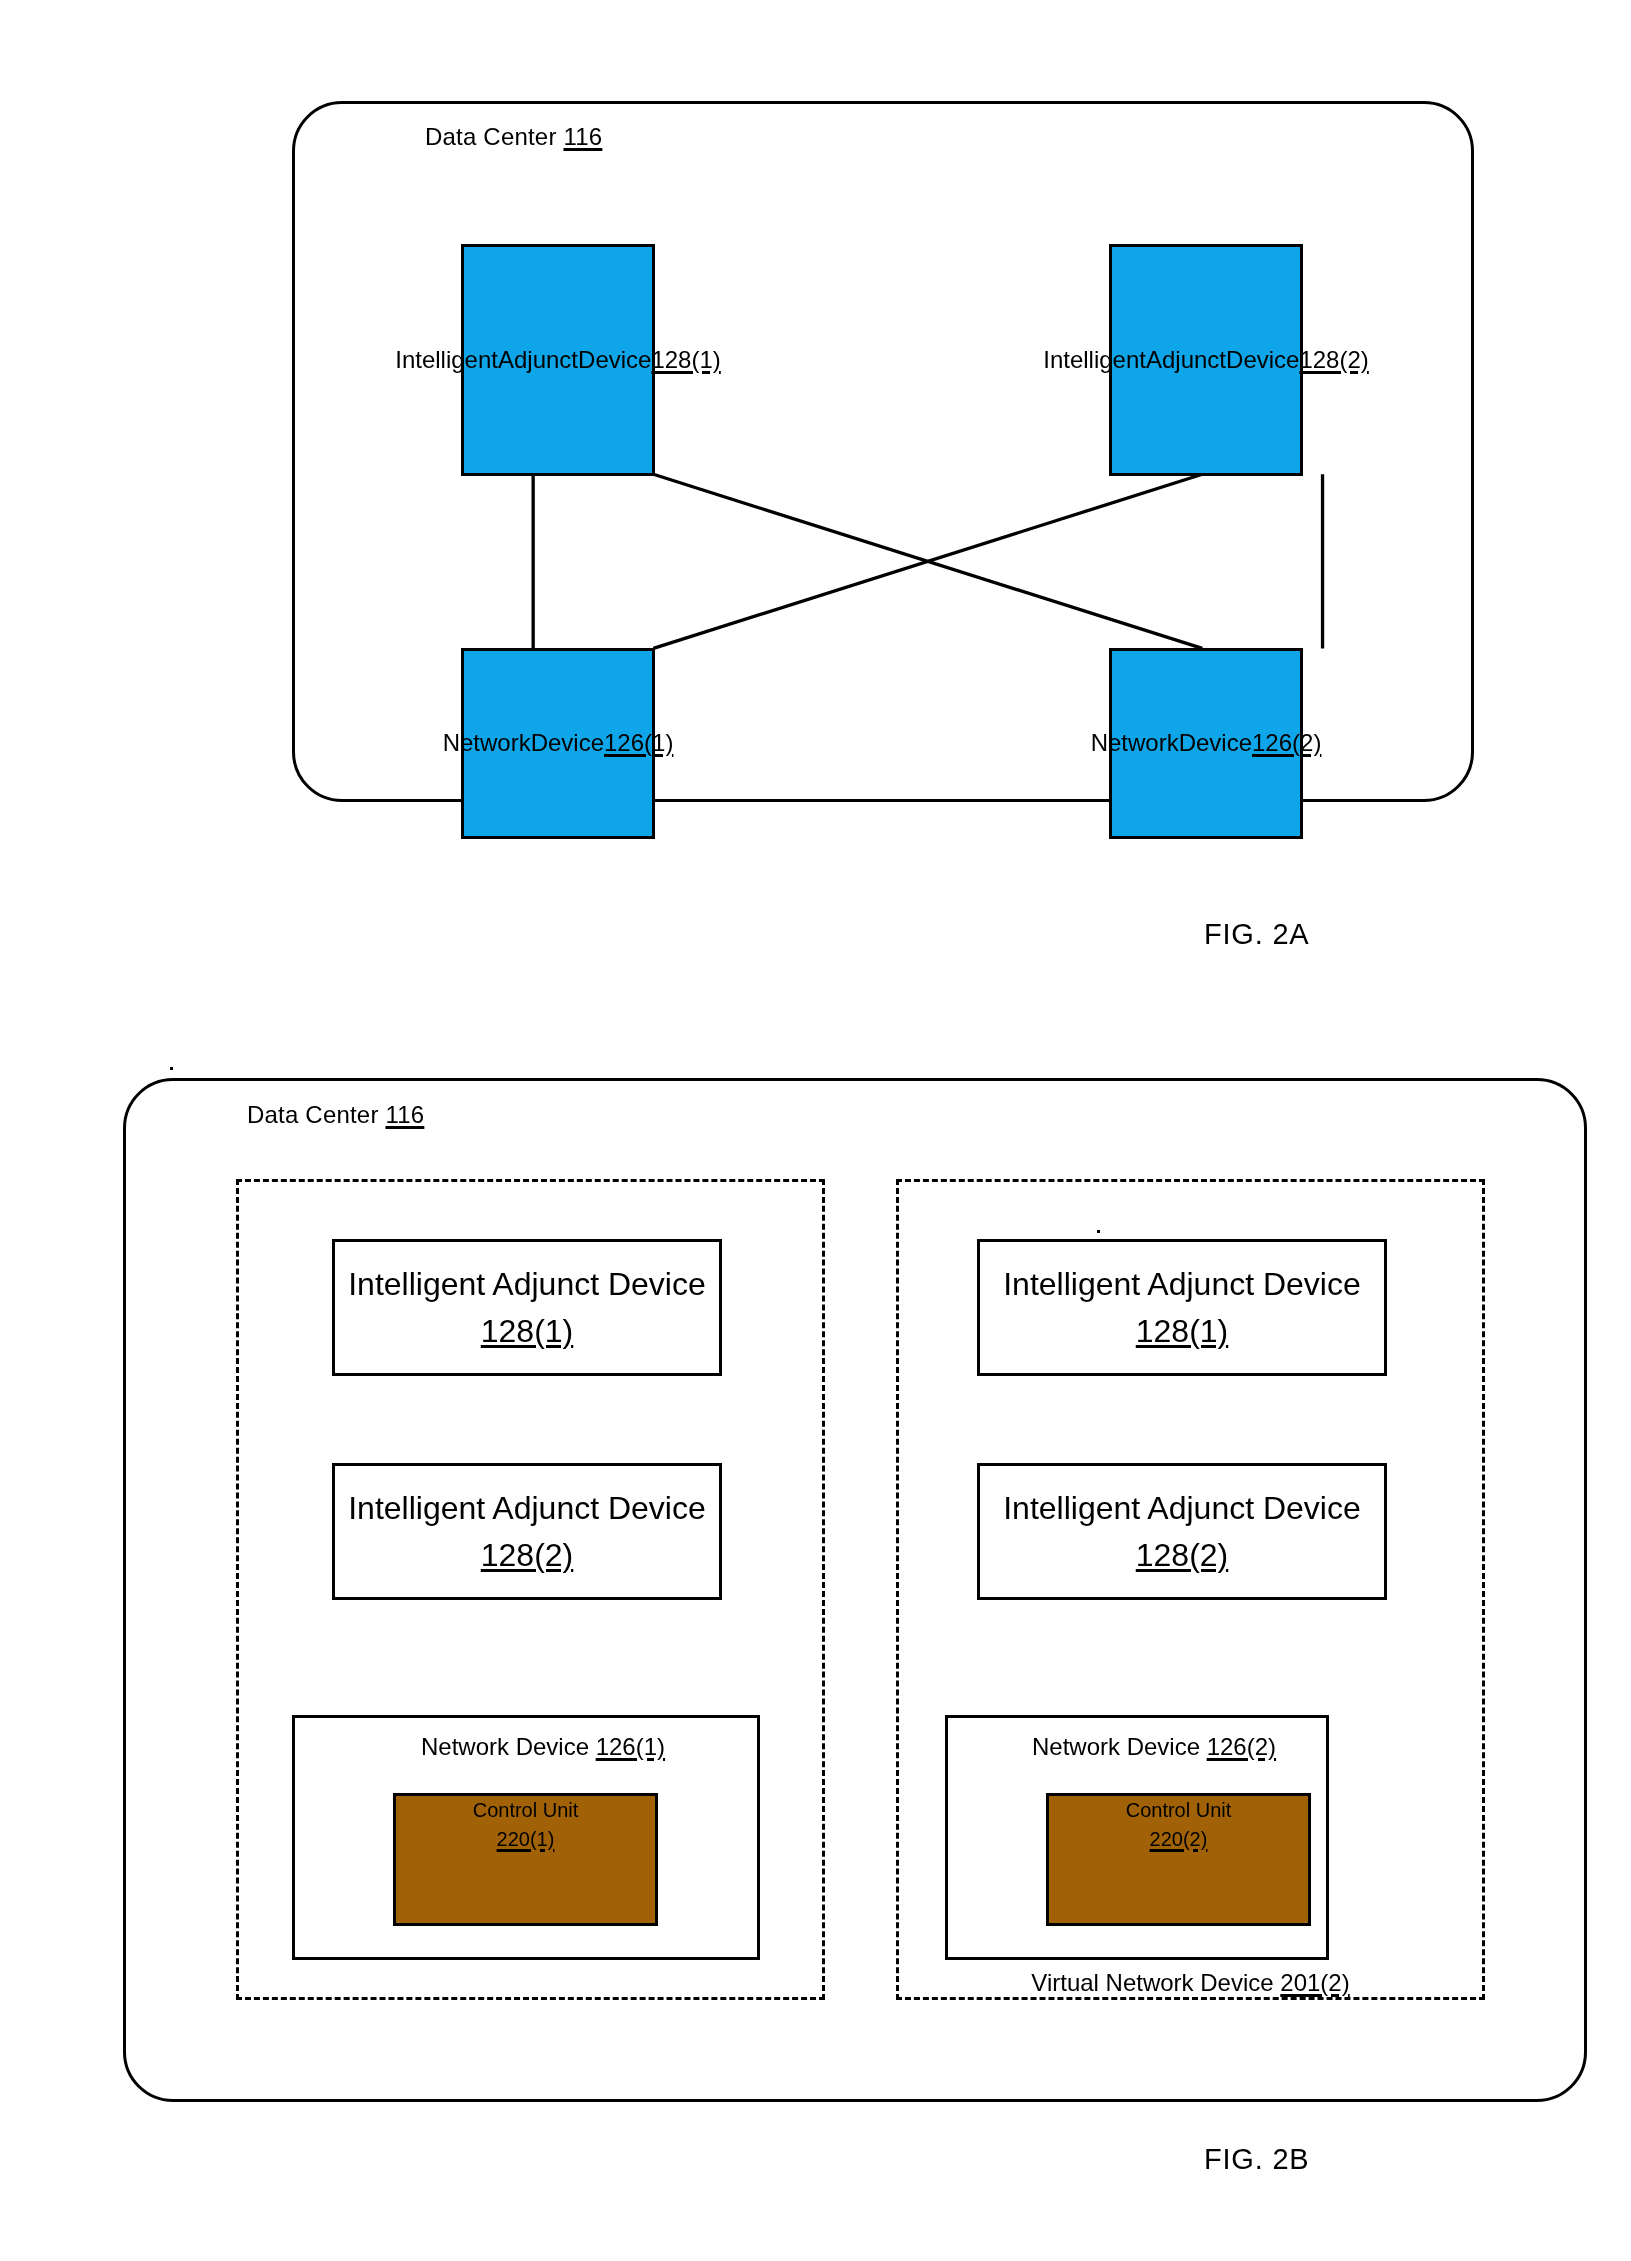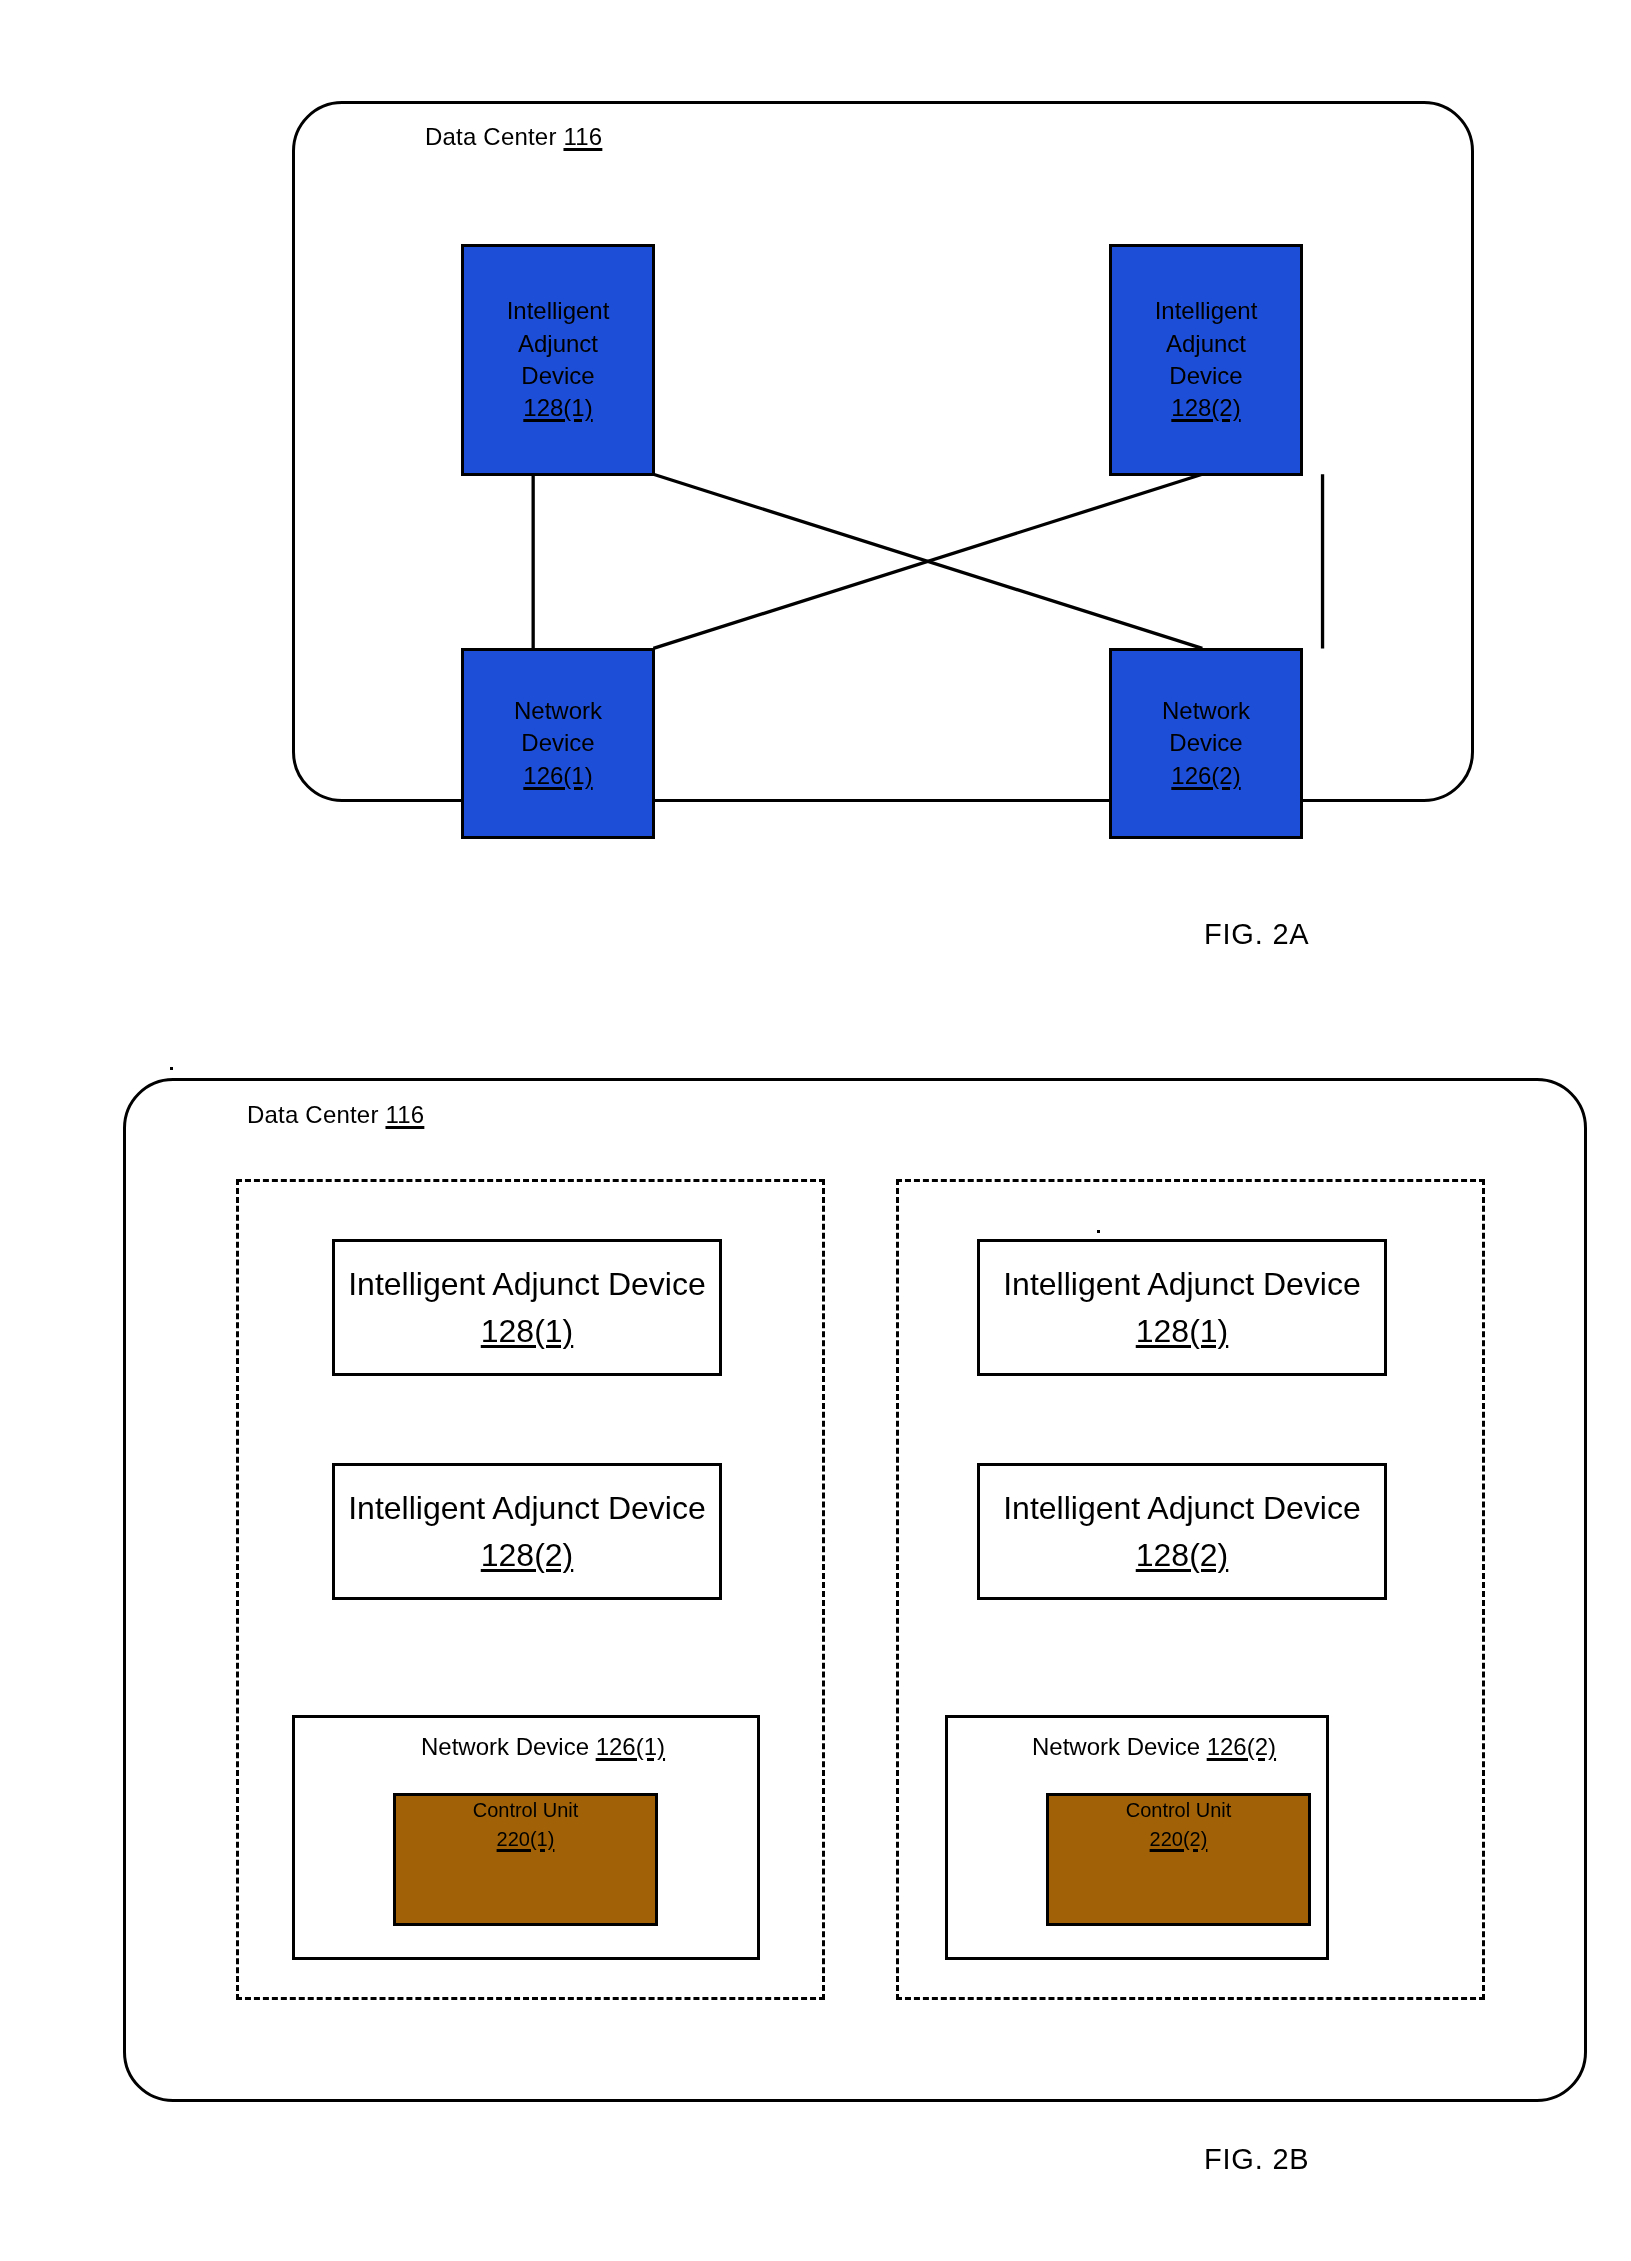--- a/index.html
+++ b/index.html
@@ -36,24 +36,24 @@
     white-space: nowrap;
   }
   .ref {
     text-decoration: underline;
     text-underline-offset: 2.5px;
     text-decoration-thickness: 2.5px;
   }
   .node-box {
     position: absolute;
     border: 3.3px solid #000;
-    background: #1d4ed8;
+    background: #0ea5e9;
     box-sizing: border-box;
     display: flex;
-    flex-direction: column;
+    flex-direction: row;
     align-items: center;
     justify-content: center;
     font-size: 24px;
     line-height: 1.35;
     text-align: center;
   }
   .node-box .ln { display: block; white-space: nowrap; }
 
   .conn-svg {
     position: absolute;
@@ -230,16 +230,19 @@
   <div class="nd-box" style="left:945px; top:720px; width:384px; height:245px;">
     <div class="nd-title">
       <span>Network Device </span><span class="ref">126(2)</span>
     </div>
     <div class="cu-box" style="left:98px; top:75px; width:265px; height:133px;">
       <span class="ln">Control Unit</span>
       <span class="ln ref">220(2)</span>
     </div>
   </div>
 
+  <div class="vnd-label" style="left:896px; top:974px; width:589px;">
+    <span>Virtual Network Device </span><span class="ref">201(2)</span>
+  </div>
 
   <div class="fig-label" style="left:1204px; top:1148px;">FIG. 2B</div>
 </div>
 
 
 </body></html>

